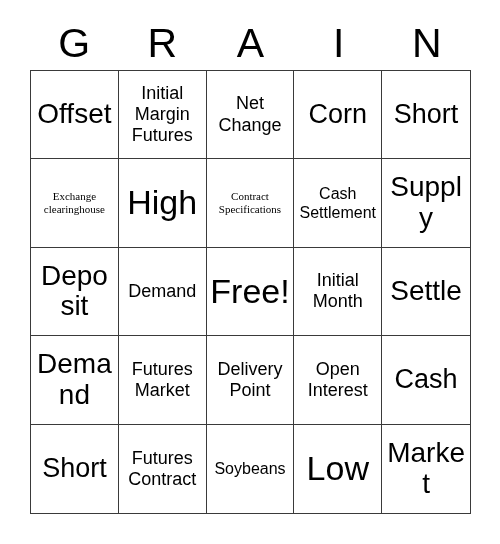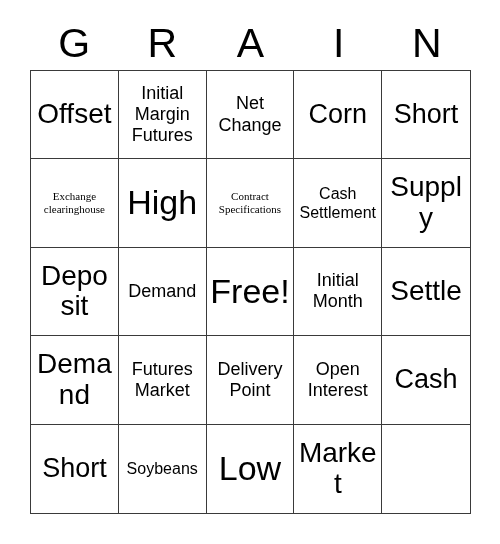--- a/index.html
+++ b/index.html
@@ -154,20 +154,23 @@
       <div class="cell">
         <span class="cell-text sz-md">Open Interest</span>
       </div>
       <div class="cell">
         <span class="cell-text sz-xl">Cash</span>
       </div>
       <div class="cell">
         <span class="cell-text sz-xl">Short</span>
       </div>
       <div class="cell">
+        <span class="cell-text sz-md">Futures Contract</span>
+      </div>
+      <div class="cell">
         <span class="cell-text sz-sm">Soybeans</span>
       </div>
       <div class="cell">
         <span class="cell-text sz-xxl">Low</span>
       </div>
       <div class="cell">
         <span class="cell-text sz-lg">Market</span>
       </div>
     </div>
 

